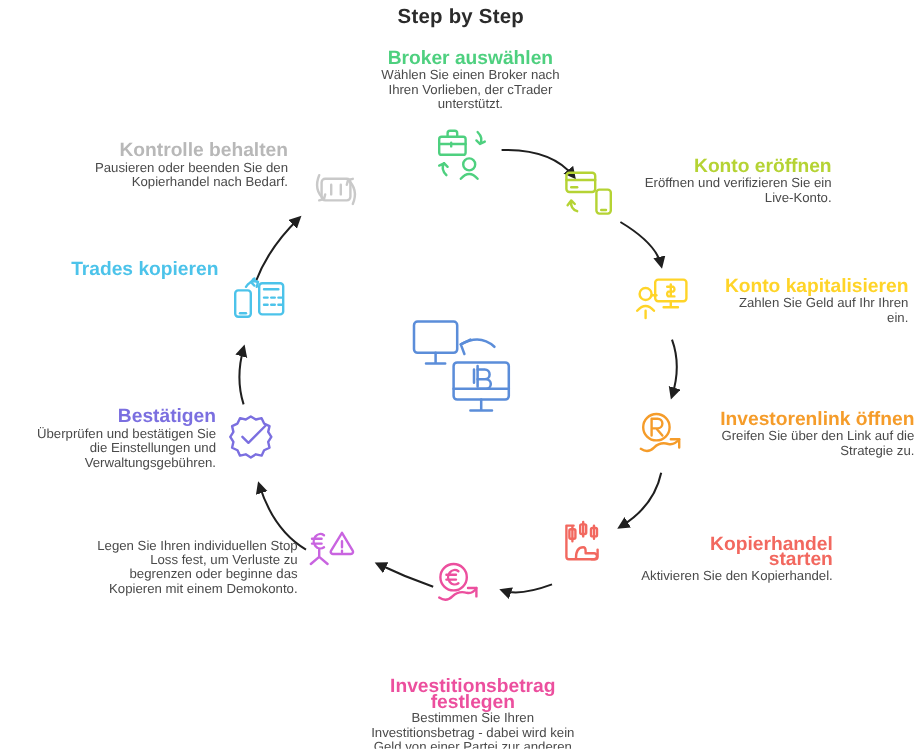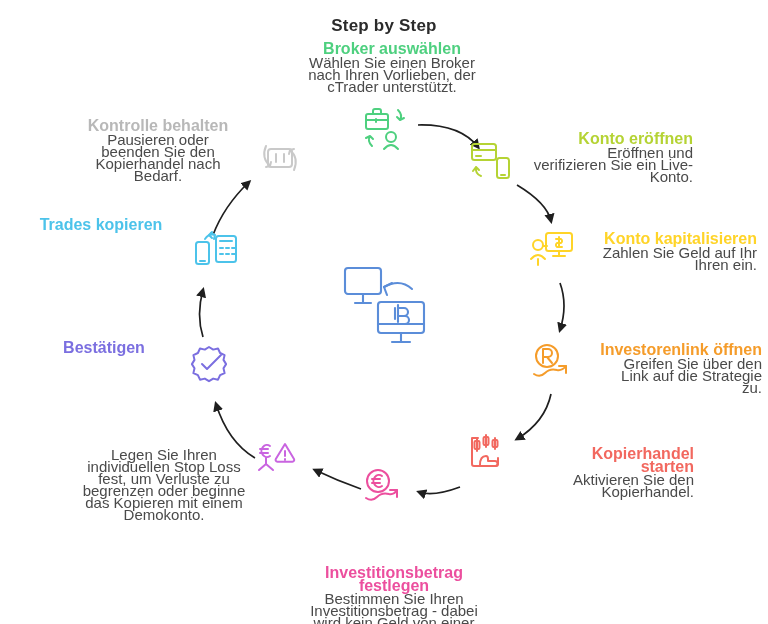--- a/index.html
+++ b/index.html
@@ -9,28 +9,27 @@
     font-family:"Liberation Sans","DejaVu Sans",sans-serif;
     color:#3c3c3c;
     overflow:hidden;
     position:relative;
   }
   #page-title{
     position:absolute;top:4px;left:0;width:768px;
     text-align:center;
     font-size:17px;font-weight:bold;color:#2b2b2b;
     letter-spacing:.2px;
-    margin-top:12px;
   }
   .step-text{position:absolute;width:160px;}
   .step-title{font-size:16px;font-weight:bold;line-height:12.5px;margin:0 0 1px 0;}
-  .step-desc{font-size:15px;line-height:12px;color:#4a4a4a;}
+  .step-desc{font-size:11px;line-height:12px;color:#4a4a4a;}
   .ta-c{text-align:center}
   .ta-l{text-align:right}
-  .ta-r{text-align:center}
+  .ta-r{text-align:right}
   .icon{position:absolute;}
   svg{display:block;overflow:visible}
   #center-icon{position:absolute;left:340px;top:262px;}
   #arcs{position:absolute;left:0;top:0;width:768px;height:624px;pointer-events:none;}
 </style>
 </head>
 <body>
 
 <div id="page-title">Step by Step</div>
 
@@ -188,20 +187,21 @@
 <div class="icon" style="left:188px;top:343px;">
   <svg width="48" height="46" viewBox="0 0 48 46">
     <g fill="none" stroke="#7b6fe0" stroke-width="2" stroke-linecap="round" stroke-linejoin="round">
       <path d="M21,4 l4.2,2.6 l4.8,-1.1 l2.1,4.5 l4.5,2.1 l-1.1,4.8 l2.6,4.2 l-2.6,4.2 l1.1,4.8 l-4.5,2.1 l-2.1,4.5 l-4.8,-1.1 l-4.2,2.6 l-4.2,-2.6 l-4.8,1.1 l-2.1,-4.5 l-4.5,-2.1 l1.1,-4.8 l-2.6,-4.2 l2.6,-4.2 l-1.1,-4.8 l4.5,-2.1 l2.1,-4.5 l4.8,1.1 z"></path>
       <path d="M14,21 l5,5 l14,-14"></path>
     </g>
   </svg>
 </div>
 <div class="step-text ta-r" style="left:28px;top:342px;width:152px;">
   <div class="step-title" style="color:#7b6fe0">Bestätigen</div>
+  <div class="step-desc">Überprüfen und bestätigen Sie die Einstellungen und Verwaltungsgebühren.</div>
 </div>
 
 <div class="icon" style="left:192px;top:228px;">
   <svg width="52" height="46" viewBox="0 0 52 46">
     <g fill="none" stroke="#4cc3ea" stroke-width="2" stroke-linecap="round" stroke-linejoin="round">
       <rect x="4" y="14" width="13" height="22" rx="2.5"></rect>
       <path d="M8,33 h5"></path>
       <rect x="24" y="8" width="20" height="26" rx="2.5"></rect>
       <path d="M28,13 h12 M28,20 h3 M34,20 h3 M40,20 h3 M28,26 h3 M34,26 h3 M40,26 h3"></path>
       <path d="M13,11 q4,-6 10,-4 M23,7 l-4,-2 M23,7 l-1,4"></path>

